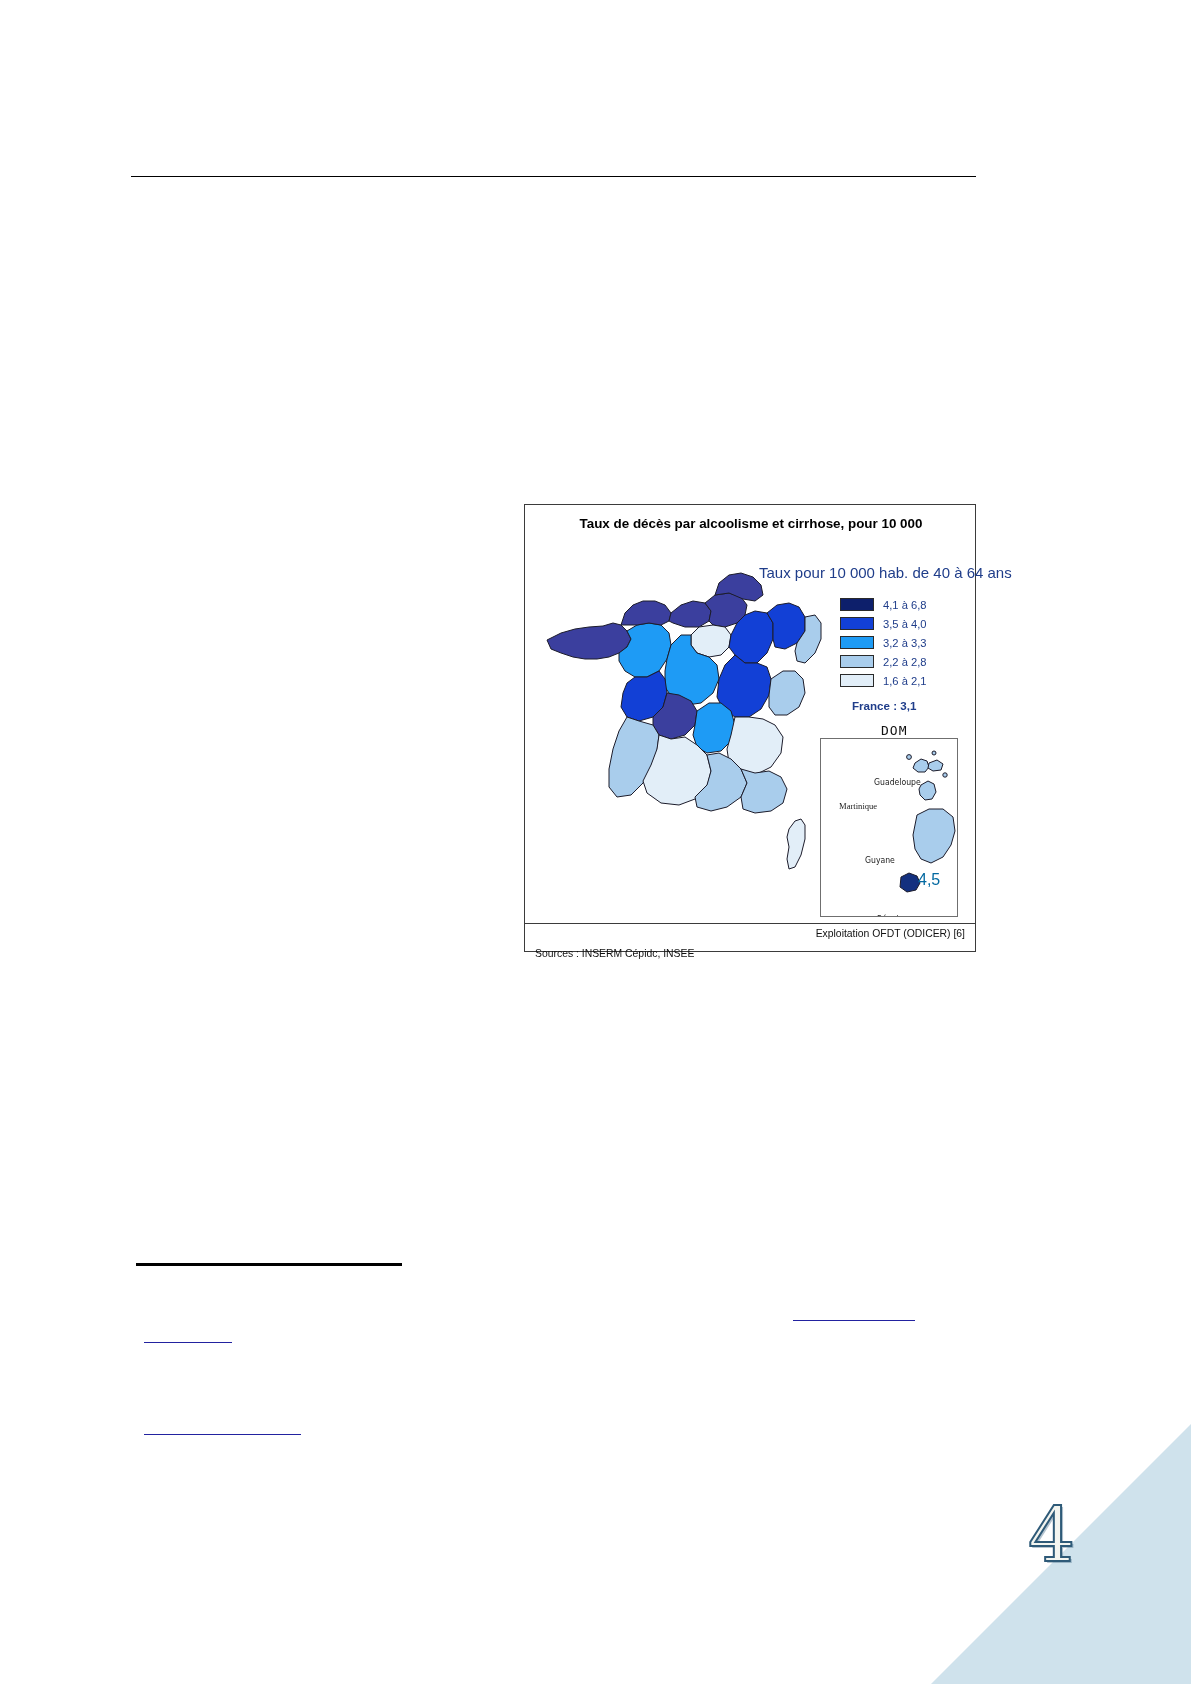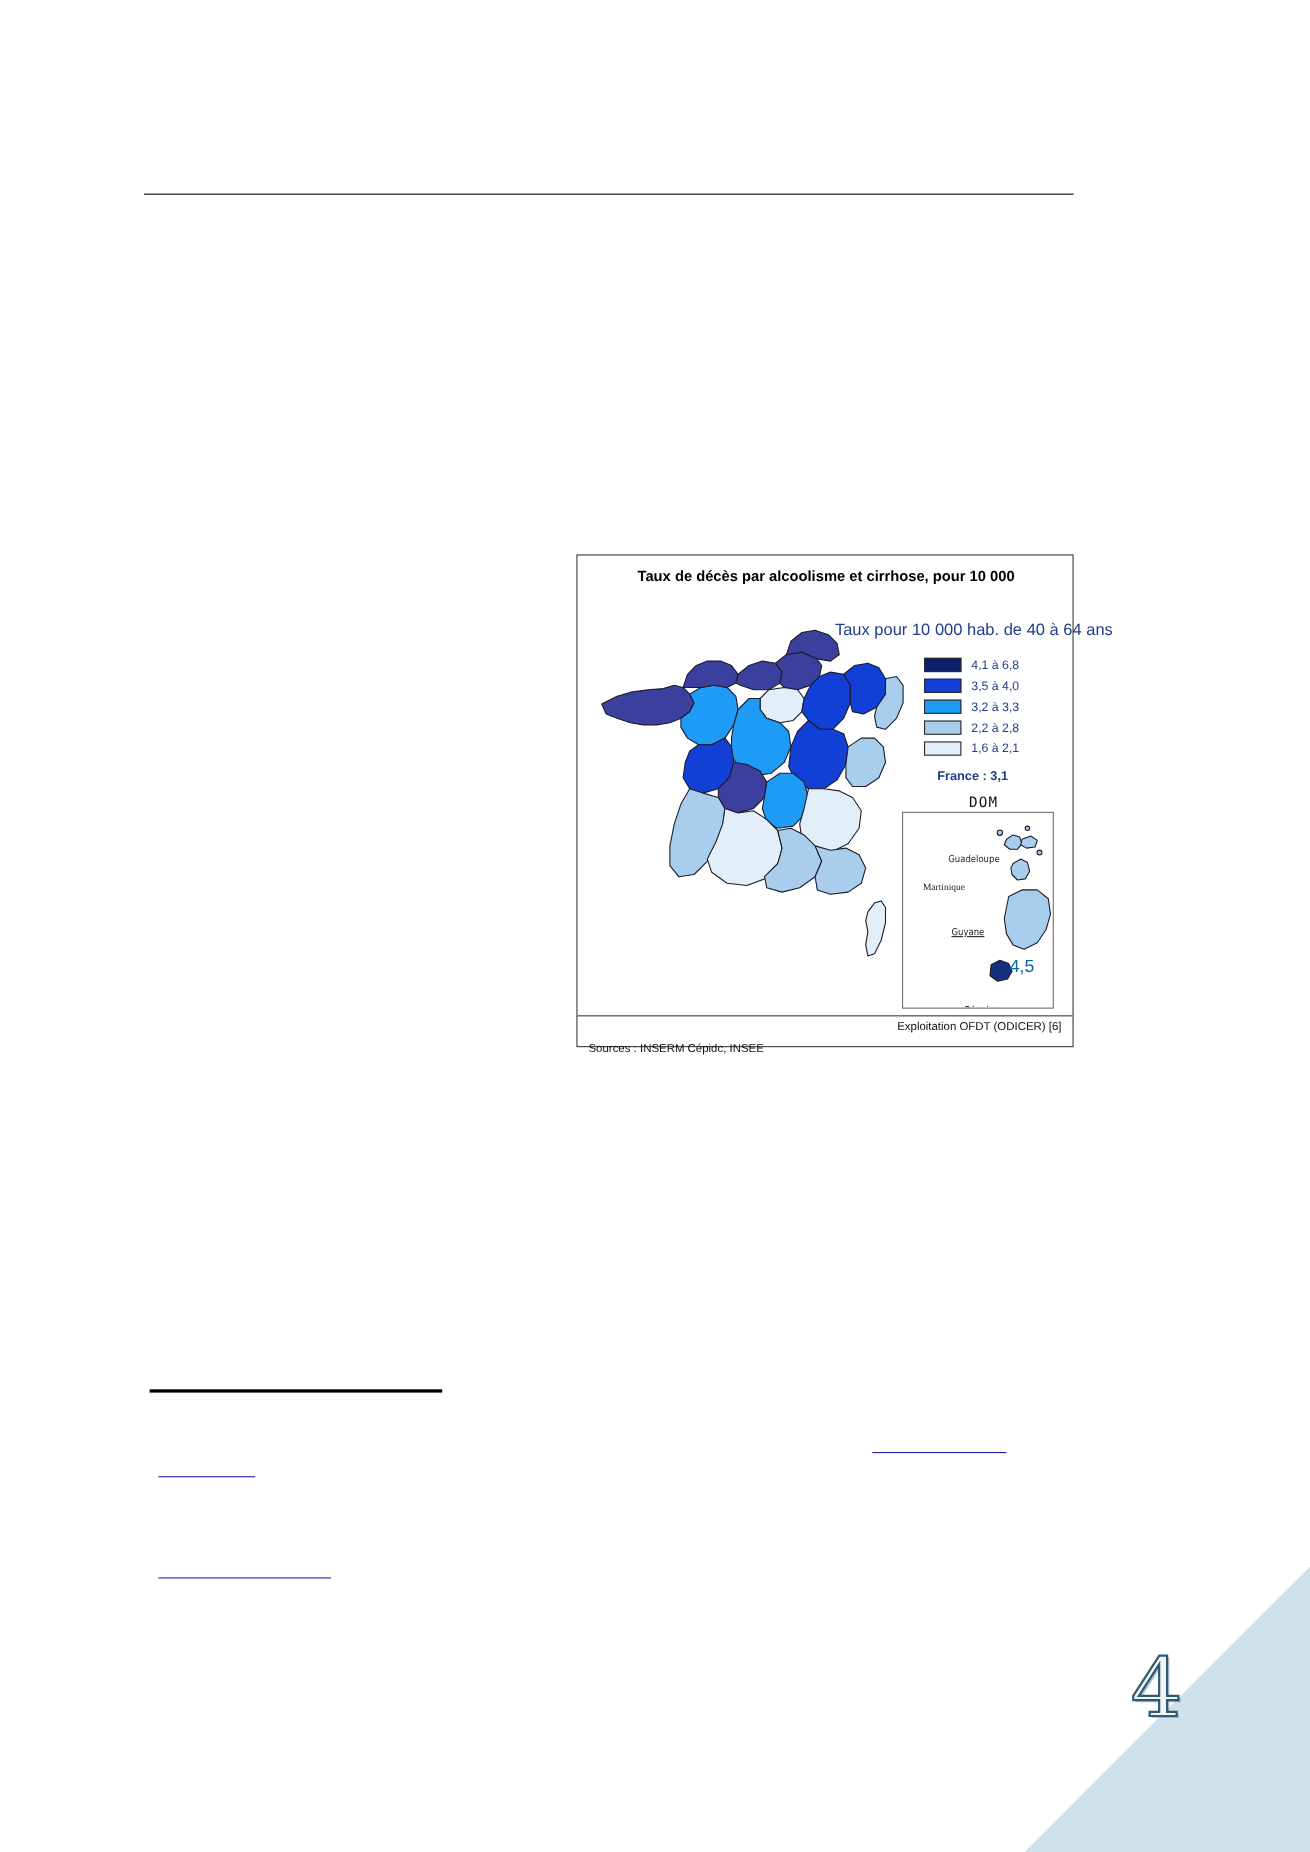--- a/index.html
+++ b/index.html
@@ -155,23 +155,23 @@
     box-sizing: border-box;
     overflow: hidden;
   }
   .dom-name {
     position: absolute;
     font-family: "DejaVu Sans Condensed", "DejaVu Sans", sans-serif;
     font-size: 8.6px;
     color: #222;
     white-space: nowrap;
   }
-  #dom-name-guadeloupe { left: 0; top: 38px; padding-left: 41px; }
+  #dom-name-guadeloupe { left: 12px; top: 38px; padding-left: 41px; }
   #dom-name-martinique { left: 18px; top: 62px; font-family: Liberation Serif, serif; }
-  #dom-name-guyane     { left: 44px; top: 104px; text-decoration: underline; }
+  #dom-name-guyane     { left: 44px; top: 116px; }
   #dom-name-reunion    { left: 56px; top: 141px; margin-top: 34px; }
   #dom-value-reunion {
     position: absolute;
     left: 97px;
     top: 132px;
     font-size: 16px;
     font-weight: normal;
     color: #0369a1;
   }
 

